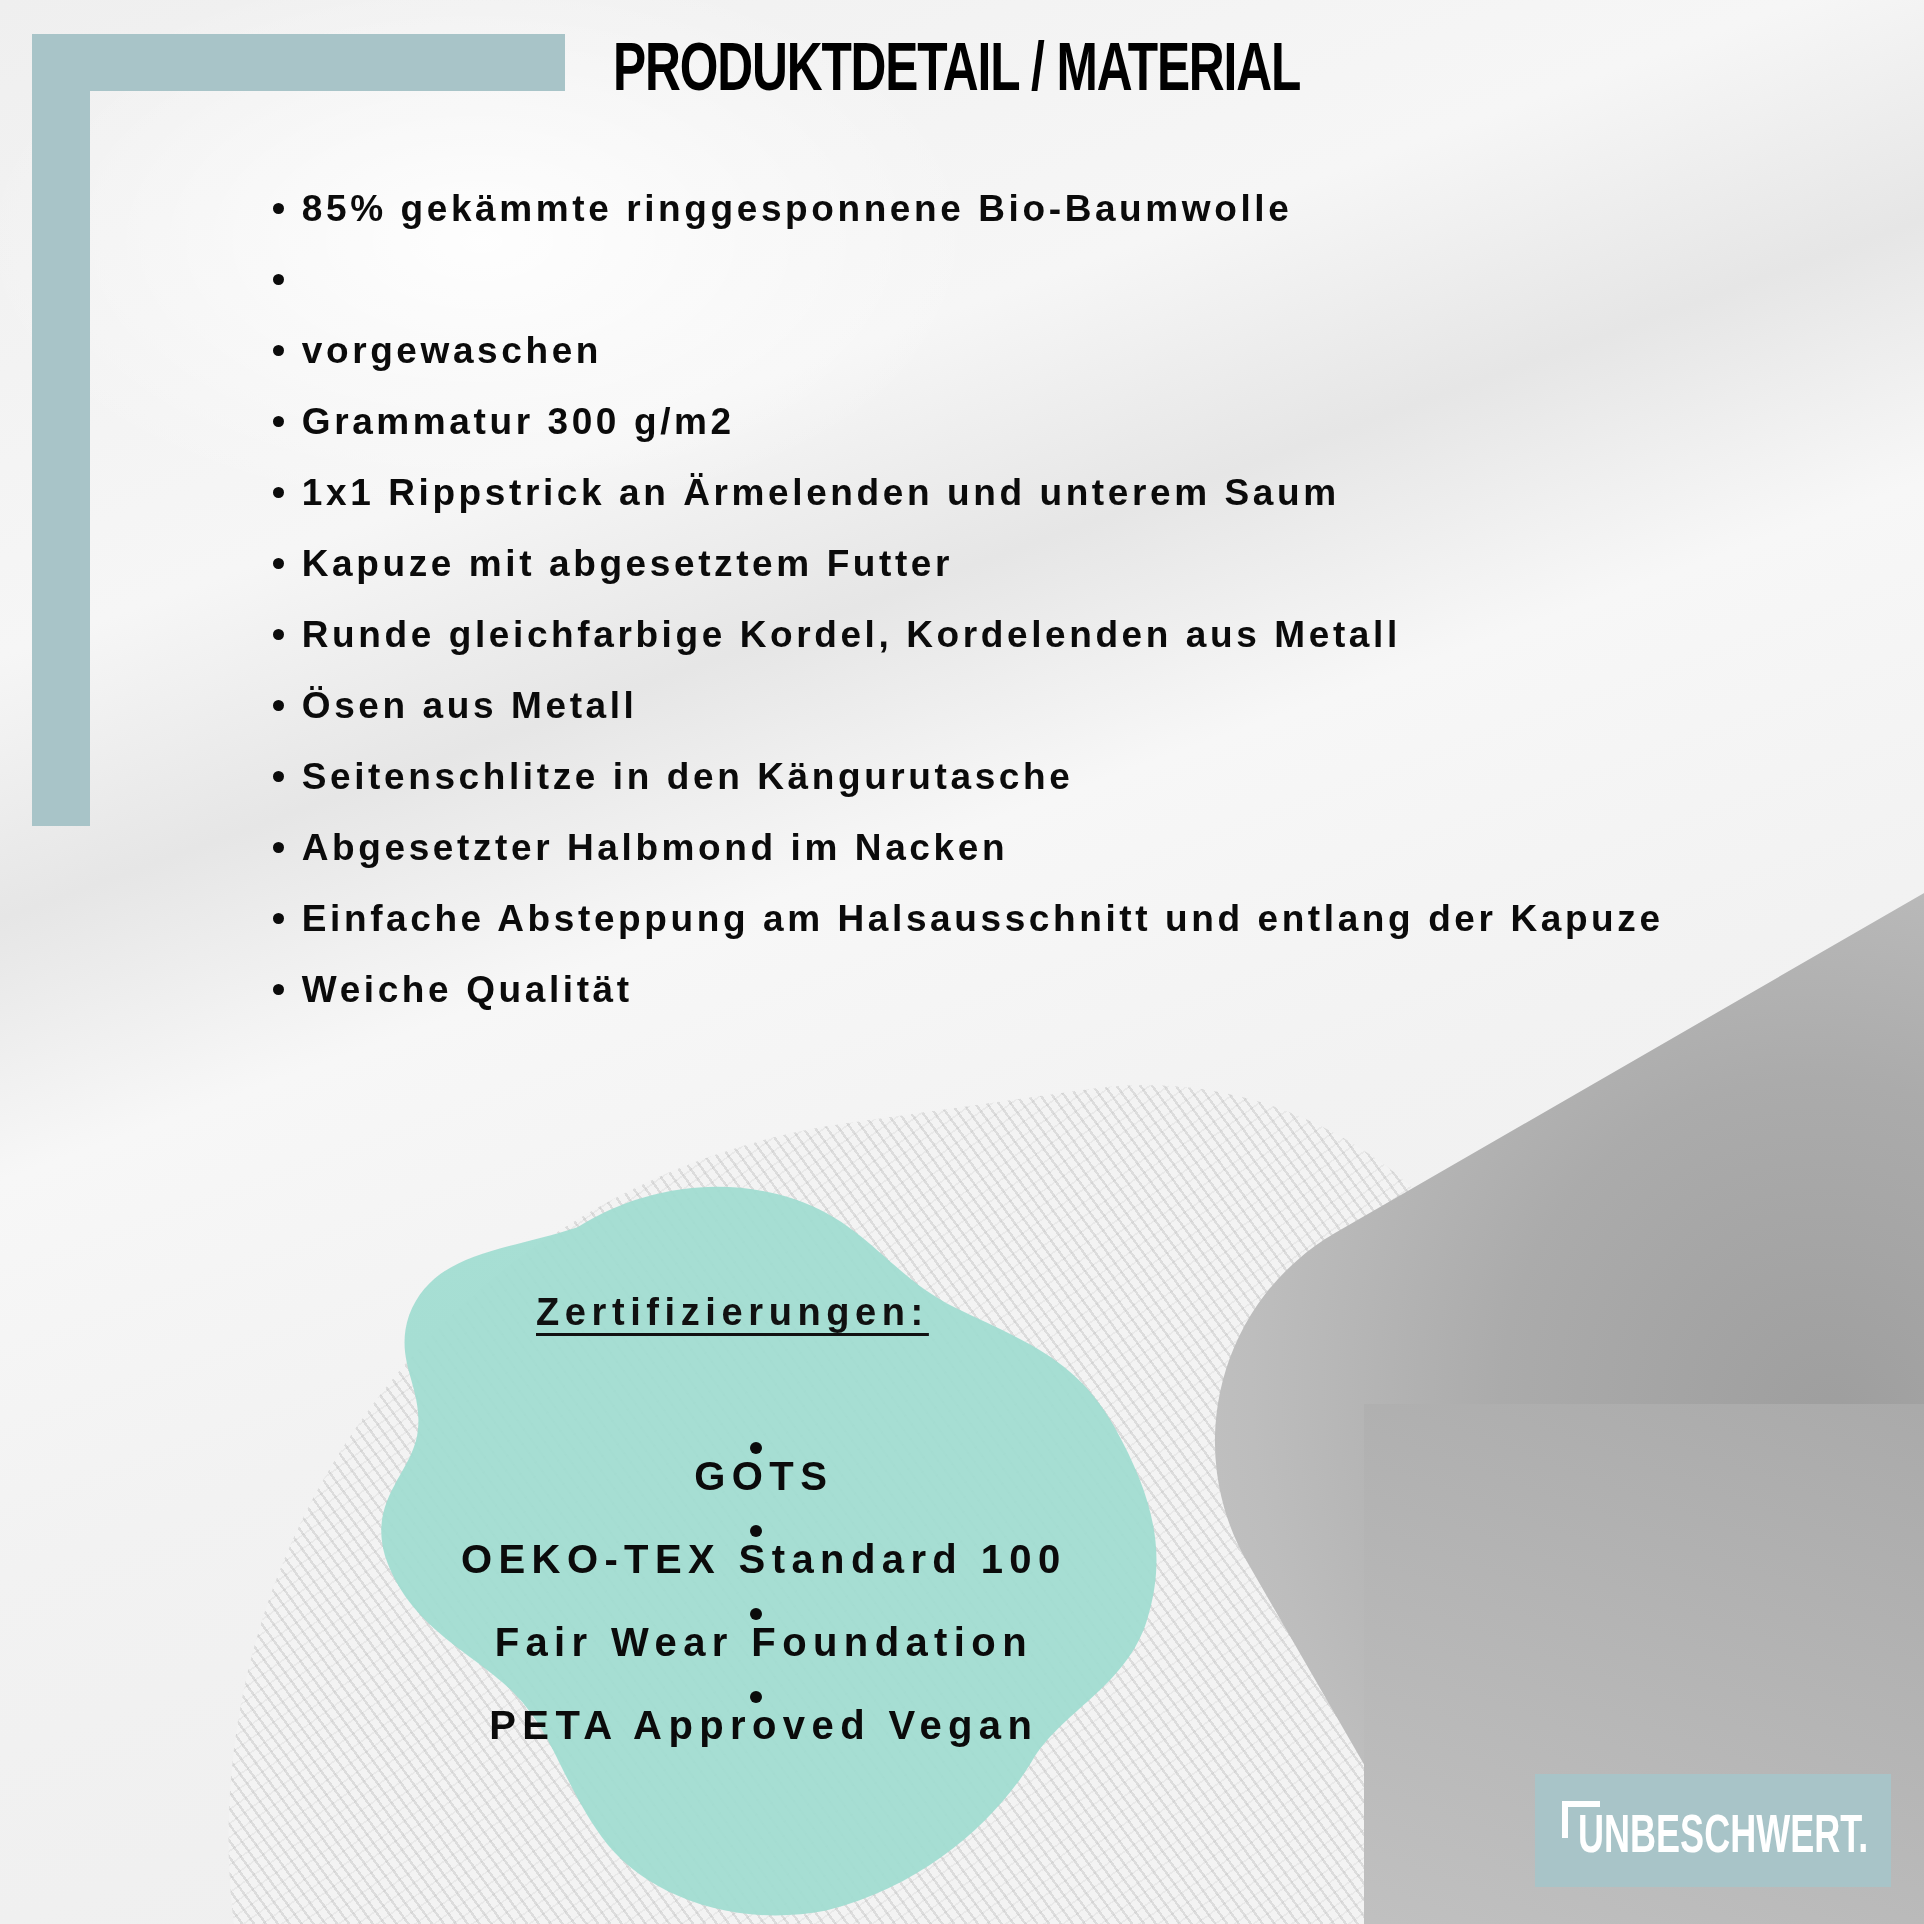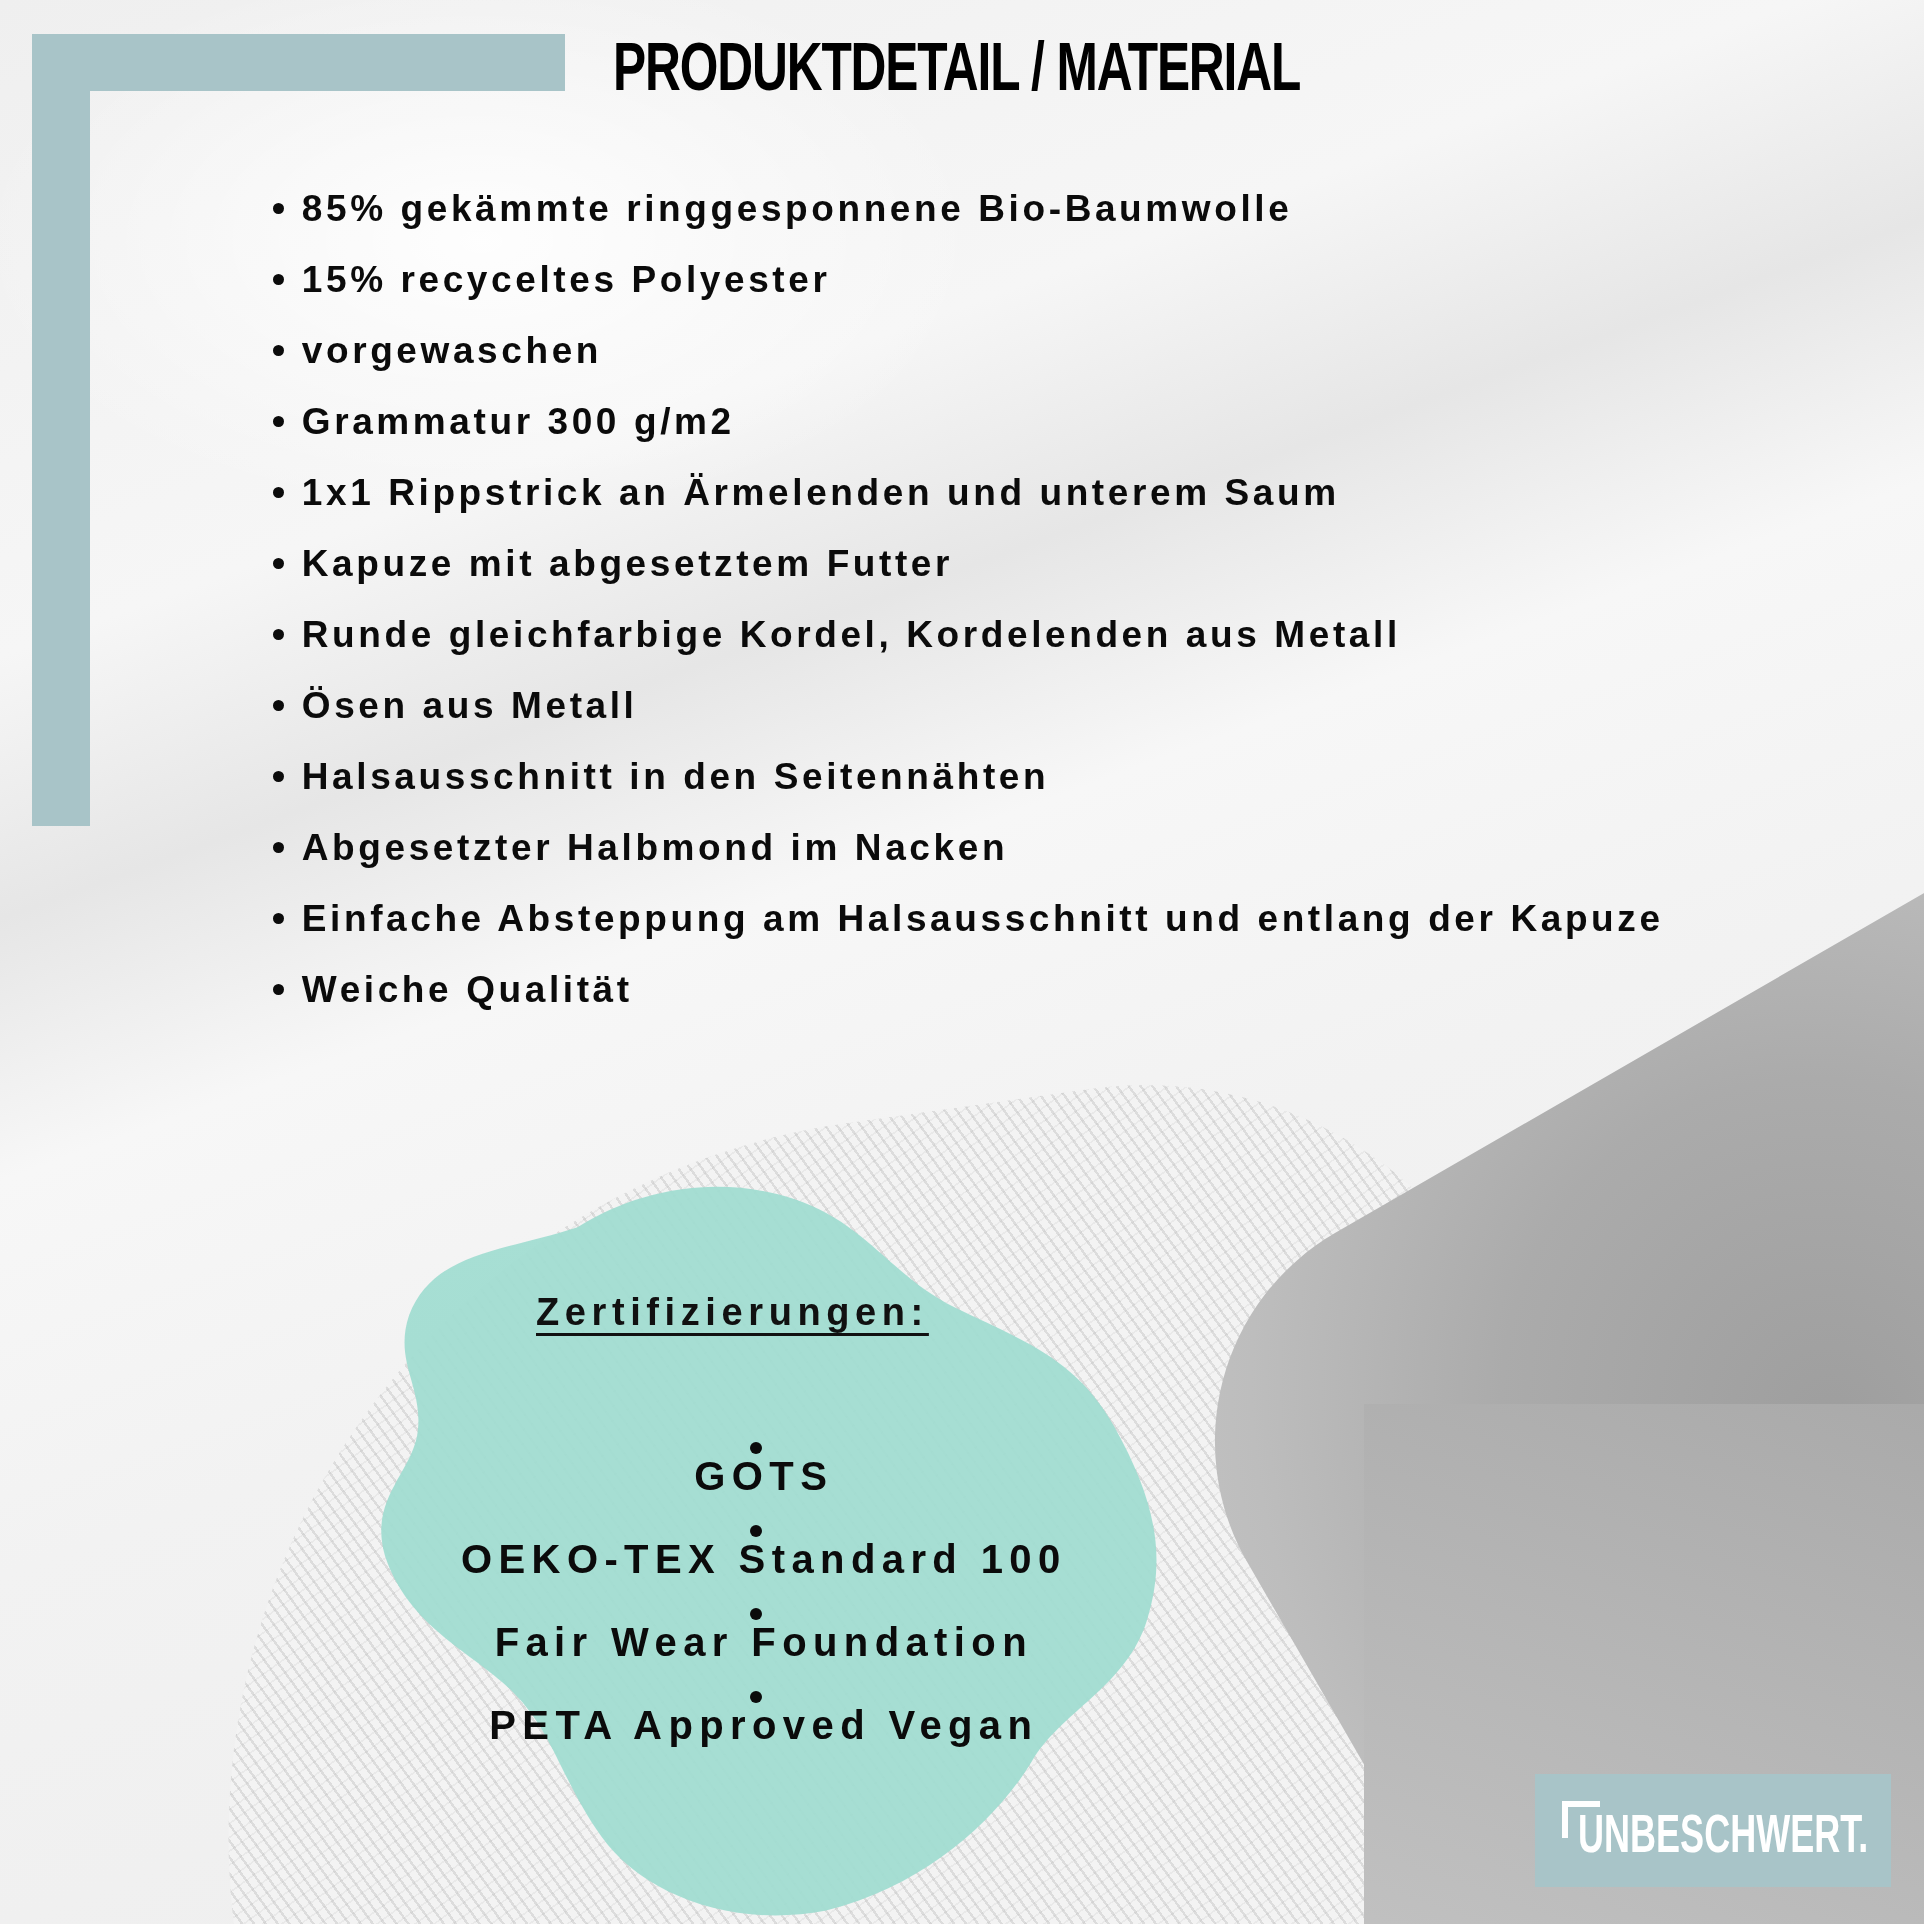--- a/index.html
+++ b/index.html
@@ -123,21 +123,20 @@
 
 <h1 class="title" style="margin:0;">PRODUKTDETAIL / MATERIAL</h1>
 
 <ul class="features">
   <li>
       <span class="bullet"></span>
       <span>85% gekämmte ringgesponnene Bio-Baumwolle</span>
     </li>
   <li>
       <span class="bullet"></span>
-      <span>15% recyceltes Polyester</span>
     </li>
   <li>
       <span class="bullet"></span>
       <span>vorgewaschen</span>
     </li>
   <li>
       <span class="bullet"></span>
       <span>Grammatur 300 g/m2</span>
     </li>
   <li>
@@ -151,21 +150,21 @@
   <li>
       <span class="bullet"></span>
       <span>Runde gleichfarbige Kordel, Kordelenden aus Metall</span>
     </li>
   <li>
       <span class="bullet"></span>
       <span>Ösen aus Metall</span>
     </li>
   <li>
       <span class="bullet"></span>
-      <span>Halsausschnitt in den Seitennähten</span>
+      <span>Seitenschlitze in den Kängurutasche</span>
     </li>
   <li>
       <span class="bullet"></span>
       <span>Abgesetzter Halbmond im Nacken</span>
     </li>
   <li>
       <span class="bullet"></span>
       <span>Einfache Absteppung am Halsausschnitt und entlang der Kapuze</span>
     </li>
   <li>

